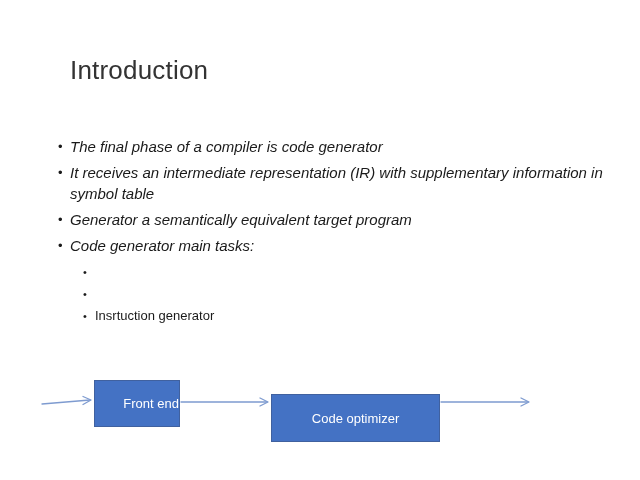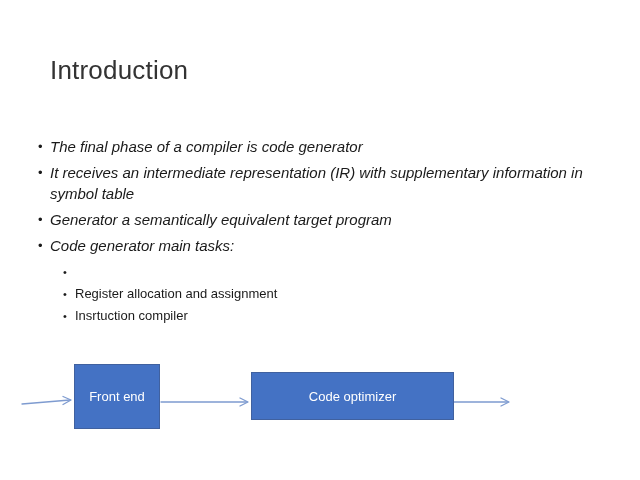--- a/index.html
+++ b/index.html
@@ -3,21 +3,21 @@
 <meta charset="utf-8">
 <style>
   html,body{margin:0;padding:0;}
   body{
     width:640px;height:480px;
     background:#FFFFFF;
     font-family:"Liberation Sans","DejaVu Sans",sans-serif;
     position:relative;
     overflow:hidden;
   }
-  .slide{position:absolute;inset:0;background:#FFFFFF;}
+  .slide{position:absolute;inset:0;background:#FFFFFF;margin-left:20px;}
   .title{
     position:absolute;left:50px;top:55px;
     font-size:26px;font-weight:400;color:#333333;
     letter-spacing:0.2px;
   }
   .content{
     position:absolute;left:38px;top:136px;width:575px;
     color:#1A1A1A;
   }
   .b-item{
@@ -43,22 +43,22 @@
   .dbox{
     position:absolute;
     background:#4472C4;
     border:1px solid #40619F;
     color:#FFFFFF;
     display:flex;align-items:center;justify-content:center;
     text-align:center;
     font-size:13px;line-height:17px;
     box-sizing:border-box;
   }
-  .dbox-1{left:74px;top:364px;width:86px;height:65px;}
-  .dbox-2{left:251px;top:372px;width:203px;height:48px;}
+  .dbox-1{left:74px;top:380px;width:86px;height:47px;justify-content:flex-end;}
+  .dbox-2{left:251px;top:394px;width:169px;height:48px;}
   .dbox-3{left:512px;top:379px;width:103px;height:48px;}
   .dbox-3 .dbox-label{width:80px;}
   .arrow-layer{
     position:absolute;left:0;top:0;width:640px;height:480px;
     pointer-events:none;
   }
 </style>
 </head>
 <body>
 
@@ -87,25 +87,24 @@
       <span class="dot">•</span>
       <span class="b-text">Code generator main tasks:</span>
     </div>
 
     <div class="sub-list">
       <div class="sub-item">
         <span class="dot">•</span>
       </div>
       <div class="sub-item">
         <span class="dot">•</span>
-        <span>Register allocation and assignment</span>
       </div>
       <div class="sub-item">
         <span class="dot">•</span>
-        <span>Insrtuction compiler</span>
+        <span>Insrtuction generator</span>
       </div>
     </div>
 
   </div>
 
   <div class="diagram">
 
     <svg class="arrow-layer" width="640" height="480" viewBox="0 0 640 480" stroke="#7E9BD0" stroke-width="1.3" fill="none" stroke-linecap="round" stroke-linejoin="round">
       <g>
         <path d="M22,404 L70,400"></path>

